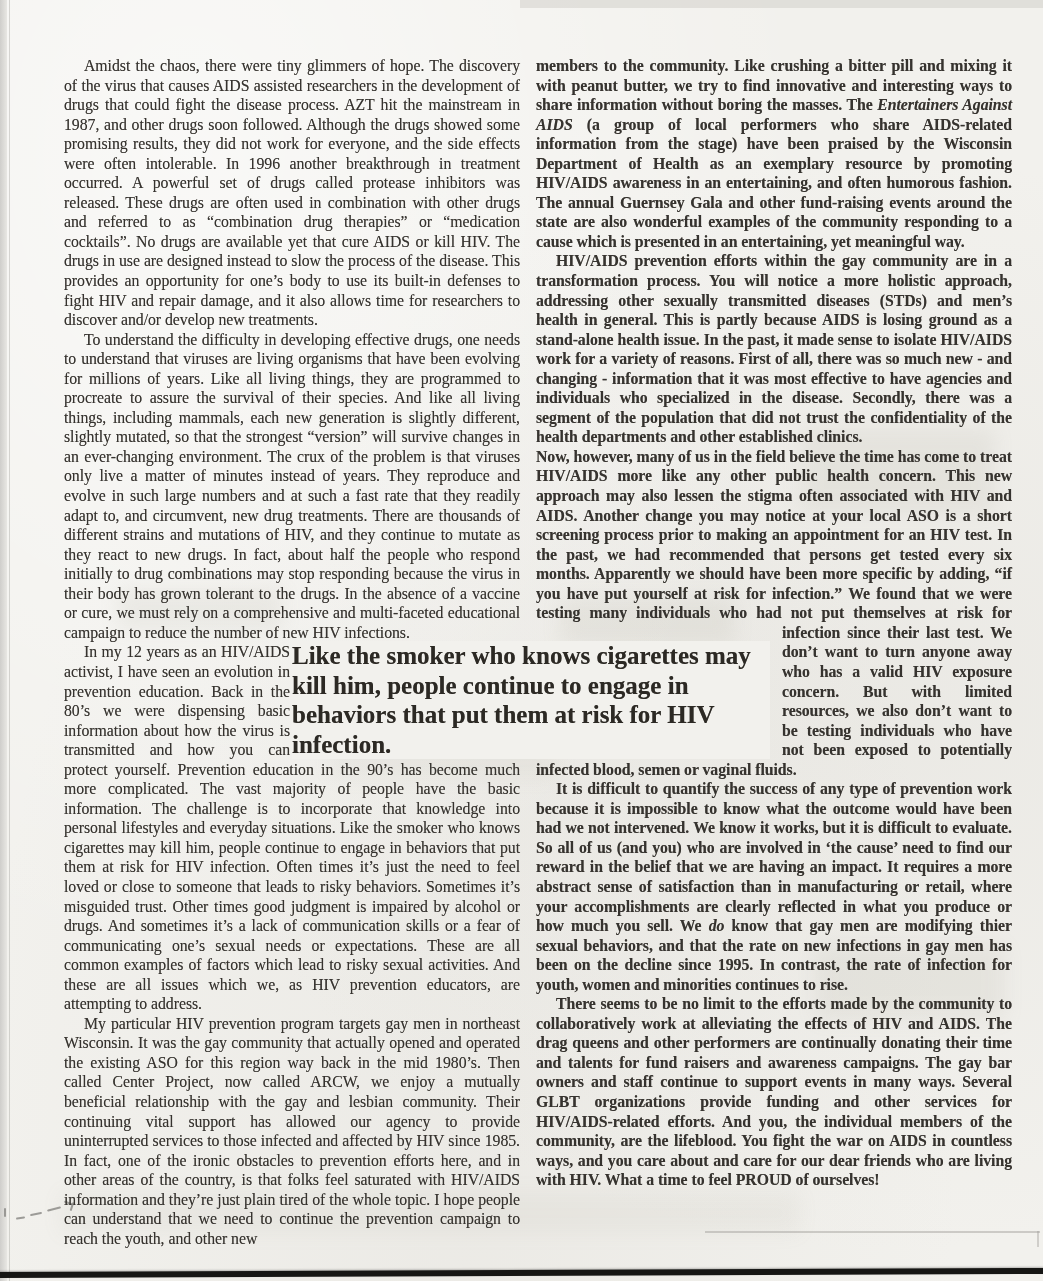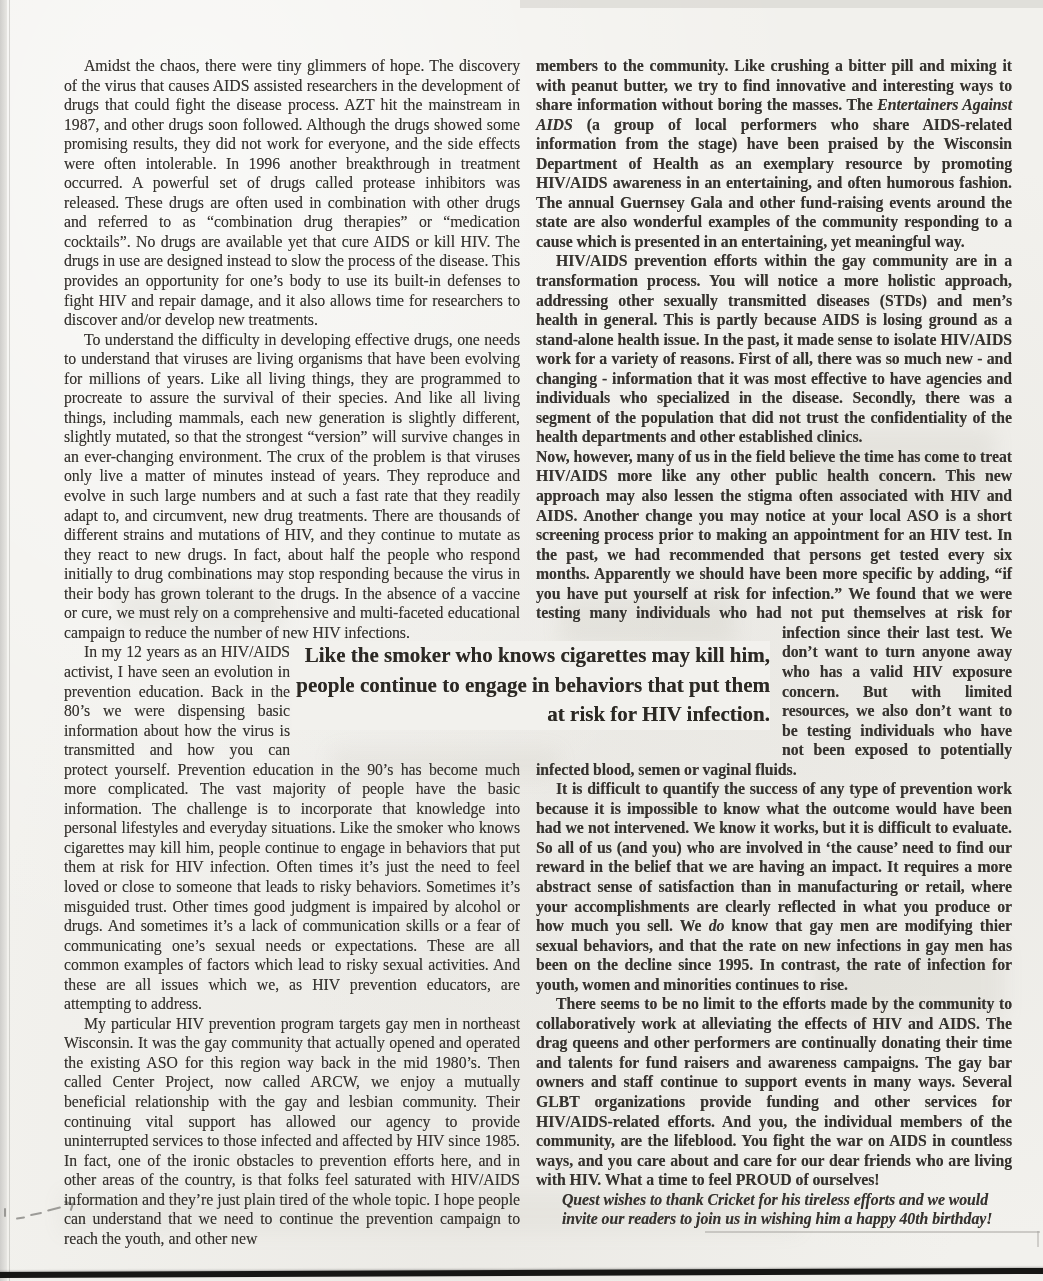--- a/index.html
+++ b/index.html
@@ -80,21 +80,21 @@
   .col p.italic-block {
     font-style:italic; text-align:left; text-indent:0;
     padding-left:26px; padding-right:14px;
   }
   .spacer-right { float:right; width:230px; height:102px; }
   .spacer-left  { float:left;  width:246px; height:121px; }
 
   .pull-quote {
     position:absolute; left:292px; top:641px; width:478px; z-index:2;
     background:#f2f1ed;
-    font-weight:bold; font-size:21px; line-height:29.5px; text-align:right;
+    font-weight:bold; font-size:25px; line-height:29.5px; text-align:left;
     color:#2c2924; text-shadow:0 0 0.6px rgba(44,41,36,0.55);
   }
 </style>
 </head>
 <body>
 
 <div class="page">
 
   <div class="ghost g1"></div>
   <div class="ghost g2"></div>
@@ -109,21 +109,20 @@
         <p class="indent"><span>To understand the difficulty in developing effective drugs, one needs to understand that viruses are living organisms that have been evolving for millions of years. Like all living things, they are programmed to procreate to assure the survival of their species. And like all living things, including mammals, each new generation is slightly different, slightly mutated, so that the strongest “version” will survive changes in an ever-changing environment. The crux of the problem is that viruses only live a matter of minutes instead of years. They reproduce and evolve in such large numbers and at such a fast rate that they readily adapt to, and circumvent, new drug treatments. There are thousands of different strains and mutations of HIV, and they continue to mutate as they react to new drugs. In fact, about half the people who respond initially to drug combinations may stop responding because the virus in their body has grown tolerant to the drugs. In the absence of a vaccine or cure, we must rely on a comprehensive and multi-faceted educational campaign to reduce the number of new HIV infections.</span></p>
         <p class="indent"><span class="spacer-right"></span><span>In my 12 years as an HIV/AIDS activist, I have seen an evolution in prevention education. Back in the 80’s we were dispensing basic information about how the virus is transmitted and how you can protect yourself. Prevention education in the 90’s has become much more complicated. The vast majority of people have the basic information. The challenge is to incorporate that knowledge into personal lifestyles and everyday situations. Like the smoker who knows cigarettes may kill him, people continue to engage in behaviors that put them at risk for HIV infection. Often times it’s just the need to feel loved or close to someone that leads to risky behaviors. Sometimes it’s misguided trust. Other times good judgment is impaired by alcohol or drugs. And sometimes it’s a lack of communication skills or a fear of communicating one’s sexual needs or expectations. These are all common examples of factors which lead to risky sexual activities. And these are all issues which we, as HIV prevention educators, are attempting to address.</span></p>
         <p class="indent"><span>My particular HIV prevention program targets gay men in northeast Wisconsin. It was the gay community that actually opened and operated the existing ASO for this region way back in the mid 1980’s. Then called Center Project, now called ARCW, we enjoy a mutually beneficial relationship with the gay and lesbian community. Their continuing vital support has allowed our agency to provide uninterrupted services to those infected and affected by HIV since 1985. In fact, one of the ironic obstacles to prevention efforts here, and in other areas of the country, is that folks feel saturated with HIV/AIDS information and they’re just plain tired of the whole topic. I hope people can understand that we need to continue the prevention campaign to reach the youth, and other new</span></p>
       </div>
     <div class="col right" id="col-right">
         <p><span>members to the community. Like crushing a bitter pill and mixing it with peanut butter, we try to find innovative and interesting ways to share information without boring the masses. The </span><span class="it">Entertainers Against AIDS</span><span> (a group of local performers who share AIDS-related information from the stage) have been praised by the Wisconsin Department of Health as an exemplary resource by promoting HIV/AIDS awareness in an entertaining, and often humorous fashion. The annual Guernsey Gala and other fund-raising events around the state are also wonderful examples of the community responding to a cause which is presented in an entertaining, yet meaningful way.</span></p>
         <p class="indent"><span>HIV/AIDS prevention efforts within the gay community are in a transformation process. You will notice a more holistic approach, addressing other sexually transmitted diseases (STDs) and men’s health in general. This is partly because AIDS is losing ground as a stand-alone health issue. In the past, it made sense to isolate HIV/AIDS work for a variety of reasons. First of all, there was so much new - and changing - information that it was most effective to have agencies and individuals who specialized in the disease. Secondly, there was a segment of the population that did not trust the confidentiality of the health departments and other established clinics.</span></p>
         <p><span>Now, however, many of us in the field believe the time has come to treat HIV/AIDS more like any other public health concern. This new approach may also lessen the stigma often associated with HIV and AIDS. Another change you may notice at your local ASO is a short screening process prior to making an appointment for an HIV test. In the past, we had recommended that persons get tested every six months. Apparently we should have been more specific by adding, “if you have put yourself at risk for infection.” We found that we were testing many individuals who had not put themselves at risk for infection since their </span><span class="spacer-left"></span><span>last test. We don’t want to turn anyone away who has a valid HIV exposure concern. But with limited resources, we also don’t want to be testing individuals who have not been exposed to potentially infected blood, semen or vaginal fluids.</span></p>
         <p class="indent"><span>It is difficult to quantify the success of any type of prevention work because it is impossible to know what the outcome would have been had we not intervened. We know it works, but it is difficult to evaluate. So all of us (and you) who are involved in ‘the cause’ need to find our reward in the belief that we are having an impact. It requires a more abstract sense of satisfaction than in manufacturing or retail, where your accomplishments are clearly reflected in what you produce or how much you sell. We </span><span class="it">do</span><span> know that gay men are modifying thier sexual behaviors, and that the rate on new infections in gay men has been on the decline since 1995. In contrast, the rate of infection for youth, women and minorities continues to rise.</span></p>
         <p class="indent"><span>There seems to be no limit to the efforts made by the community to collaboratively work at alleviating the effects of HIV and AIDS. The drag queens and other performers are continually donating their time and talents for fund raisers and awareness campaigns. The gay bar owners and staff continue to support events in many ways. Several GLBT organizations provide funding and other services for HIV/AIDS-related efforts. And you, the individual members of the community, are the lifeblood. You fight the war on AIDS in countless ways, and you care about and care for our dear friends who are living with HIV. What a time to feel PROUD of ourselves!</span></p>
-        <p class="italic-block"><span>Quest wishes to thank Cricket for his tireless efforts and we would invite our readers to join us in wishing him a happy 40th birthday!</span></p>
       </div>
   </div>
 
   <div class="pull-quote">Like the smoker who knows cigarettes may kill him, people continue to engage in behaviors that put them at risk for HIV infection.</div>
 
   <div class="edge-left"></div>
   <div class="edge-left-line"></div>
   <div class="edge-top-band"></div>
   <div class="bottom-faint-line"></div>
   <div class="bottom-faint-corner"></div>

